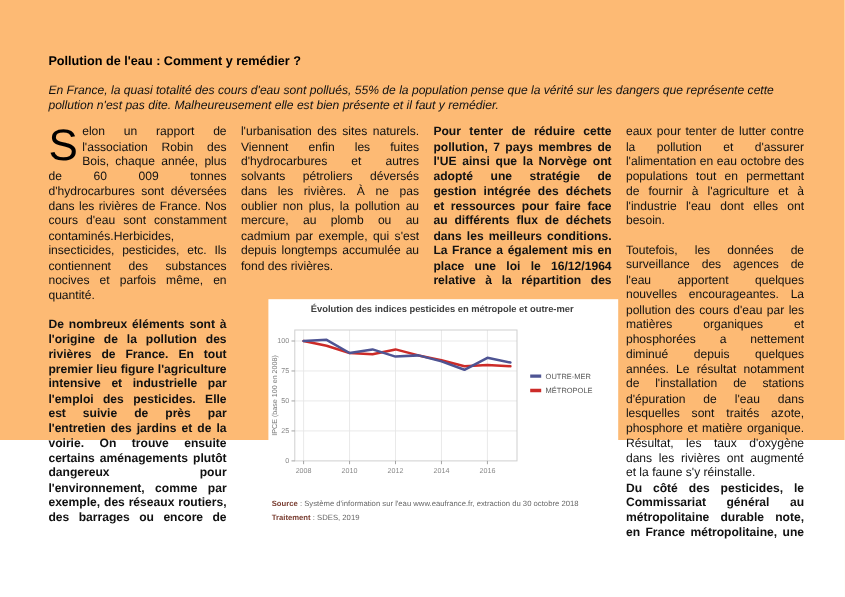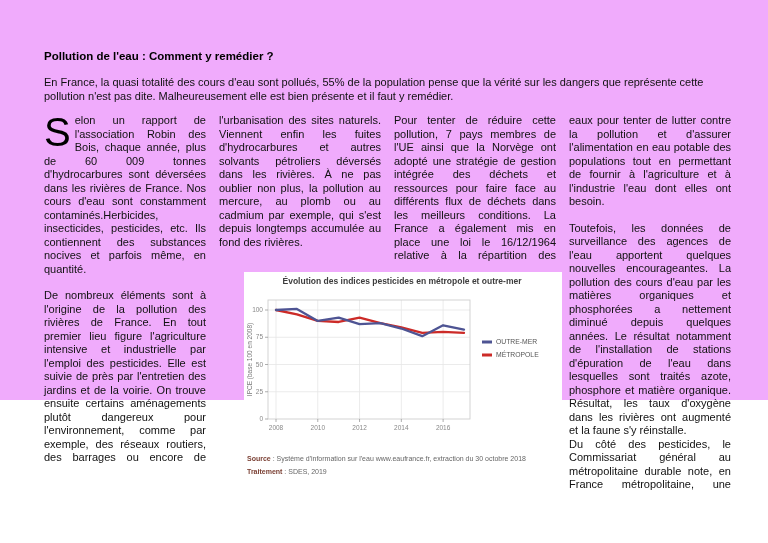--- a/index.html
+++ b/index.html
@@ -1,25 +1,25 @@
 <!DOCTYPE html>
 <html><head>
 <meta charset="utf-8">
 <style>
   * { margin:0; padding:0; box-sizing:border-box; }
   html,body { width:768px; height:543px; background:#ffffff; font-family:"Liberation Sans", sans-serif; color:#1a1a1a; overflow:hidden; }
-  .page { position:relative; width:768px; height:400px; background:#f0abfc; }
+  .page { position:relative; width:768px; height:400px; background:#fdba74; }
 
   .doc-title { position:absolute; left:44px; top:50px; font-size:11.5px; font-weight:bold; color:#000; }
-  .intro { position:absolute; left:44px; top:76px; width:692px; font-size:11px; line-height:13.5px; color:#111; }
+  .intro { position:absolute; left:44px; top:76px; width:692px; font-size:11px; font-style:italic; line-height:13.5px; color:#111; }
 
   .columns { position:absolute; left:44px; top:114px; width:687px; display:flex; gap:13px; }
   .col { width:162px; font-size:11px; line-height:13.5px; text-align:justify; color:#111; }
   .col p { margin:0 0 13px 0; }
-  .col p.cont { text-align-last:justify; }
+  .col p.cont { text-align-last:justify;font-weight:bold; }
   .col p.no-gap { margin-bottom:0; }
   .dropcap { float:left; font-size:40px; line-height:33px; font-weight:normal; margin:2px 4px 0 0; color:#000; }
 
   .chart-block { position:absolute; left:244px; top:272px; width:318px; height:172px; background:#fff; }
   .chart-block svg { display:block; }
 
   .chart-footer { position:absolute; left:247px; top:452px; width:310px; font-size:7px; line-height:13px; color:#666; }
   .chart-footer .lbl { font-weight:bold; color:#7b4034; }
 </style>
 </head>
@@ -36,21 +36,21 @@
       <p><span class="dropcap">S</span><span>elon un rapport de l'association Robin des Bois, chaque année, plus de 60 009 tonnes d'hydrocarbures sont déversées dans les rivières de France. Nos cours d'eau sont constamment contaminés.Herbicides, insecticides, pesticides, etc. Ils contiennent des substances nocives et parfois même, en quantité.</span></p>
       <p class="cont">De nombreux éléments sont à l'origine de la pollution des rivières de France. En tout premier lieu figure l'agriculture intensive et industrielle par l'emploi des pesticides. Elle est suivie de près par l'entretien des jardins et de la voirie. On trouve ensuite certains aménagements plutôt dangereux pour l'environnement, comme par exemple, des réseaux routiers, des barrages ou encore de</p>
     </div>
     <div class="col">
       <p>l'urbanisation des sites naturels. Viennent enfin les fuites d'hydrocarbures et autres solvants pétroliers déversés dans les rivières. À ne pas oublier non plus, la pollution au mercure, au plomb ou au cadmium par exemple, qui s'est depuis longtemps accumulée au fond des rivières.</p>
     </div>
     <div class="col">
       <p class="cont">Pour tenter de réduire cette pollution, 7 pays membres de l'UE ainsi que la Norvège ont adopté une stratégie de gestion intégrée des déchets et ressources pour faire face au différents flux de déchets dans les meilleurs conditions. La France a également mis en place une loi le 16/12/1964 relative à la répartition des</p>
     </div>
     <div class="col">
-      <p>eaux pour tenter de lutter contre la pollution et d'assurer l'alimentation en eau potable des populations tout en permettant de fournir à l'agriculture et à l'industrie l'eau dont elles ont besoin.</p>
+      <p>eaux pour tenter de lutter contre la pollution et d'assurer l'alimentation en eau octobre des populations tout en permettant de fournir à l'agriculture et à l'industrie l'eau dont elles ont besoin.</p>
       <p class="no-gap">Toutefois, les données de surveillance des agences de l'eau apportent quelques nouvelles encourageantes. La pollution des cours d'eau par les matières organiques et phosphorées a nettement diminué depuis quelques années. Le résultat notamment de l'installation de stations d'épuration de l'eau dans lesquelles sont traités azote, phosphore et matière organique. Résultat, les taux d'oxygène dans les rivières ont augmenté et la faune s'y réinstalle.</p>
       <p class="cont">Du côté des pesticides, le Commissariat général au métropolitaine durable note, en France métropolitaine, une</p>
     </div>
   </div>
 
   <div class="chart-block">
     <svg width="318" height="172" viewBox="0 0 318 172">
         <line x1="24" y1="119.75" x2="226" y2="119.75" stroke="#e6e6e6" stroke-width="0.8"></line>
         <line x1="24" y1="92.5" x2="226" y2="92.5" stroke="#e6e6e6" stroke-width="0.8"></line>
         <line x1="24" y1="65.25" x2="226" y2="65.25" stroke="#e6e6e6" stroke-width="0.8"></line>

